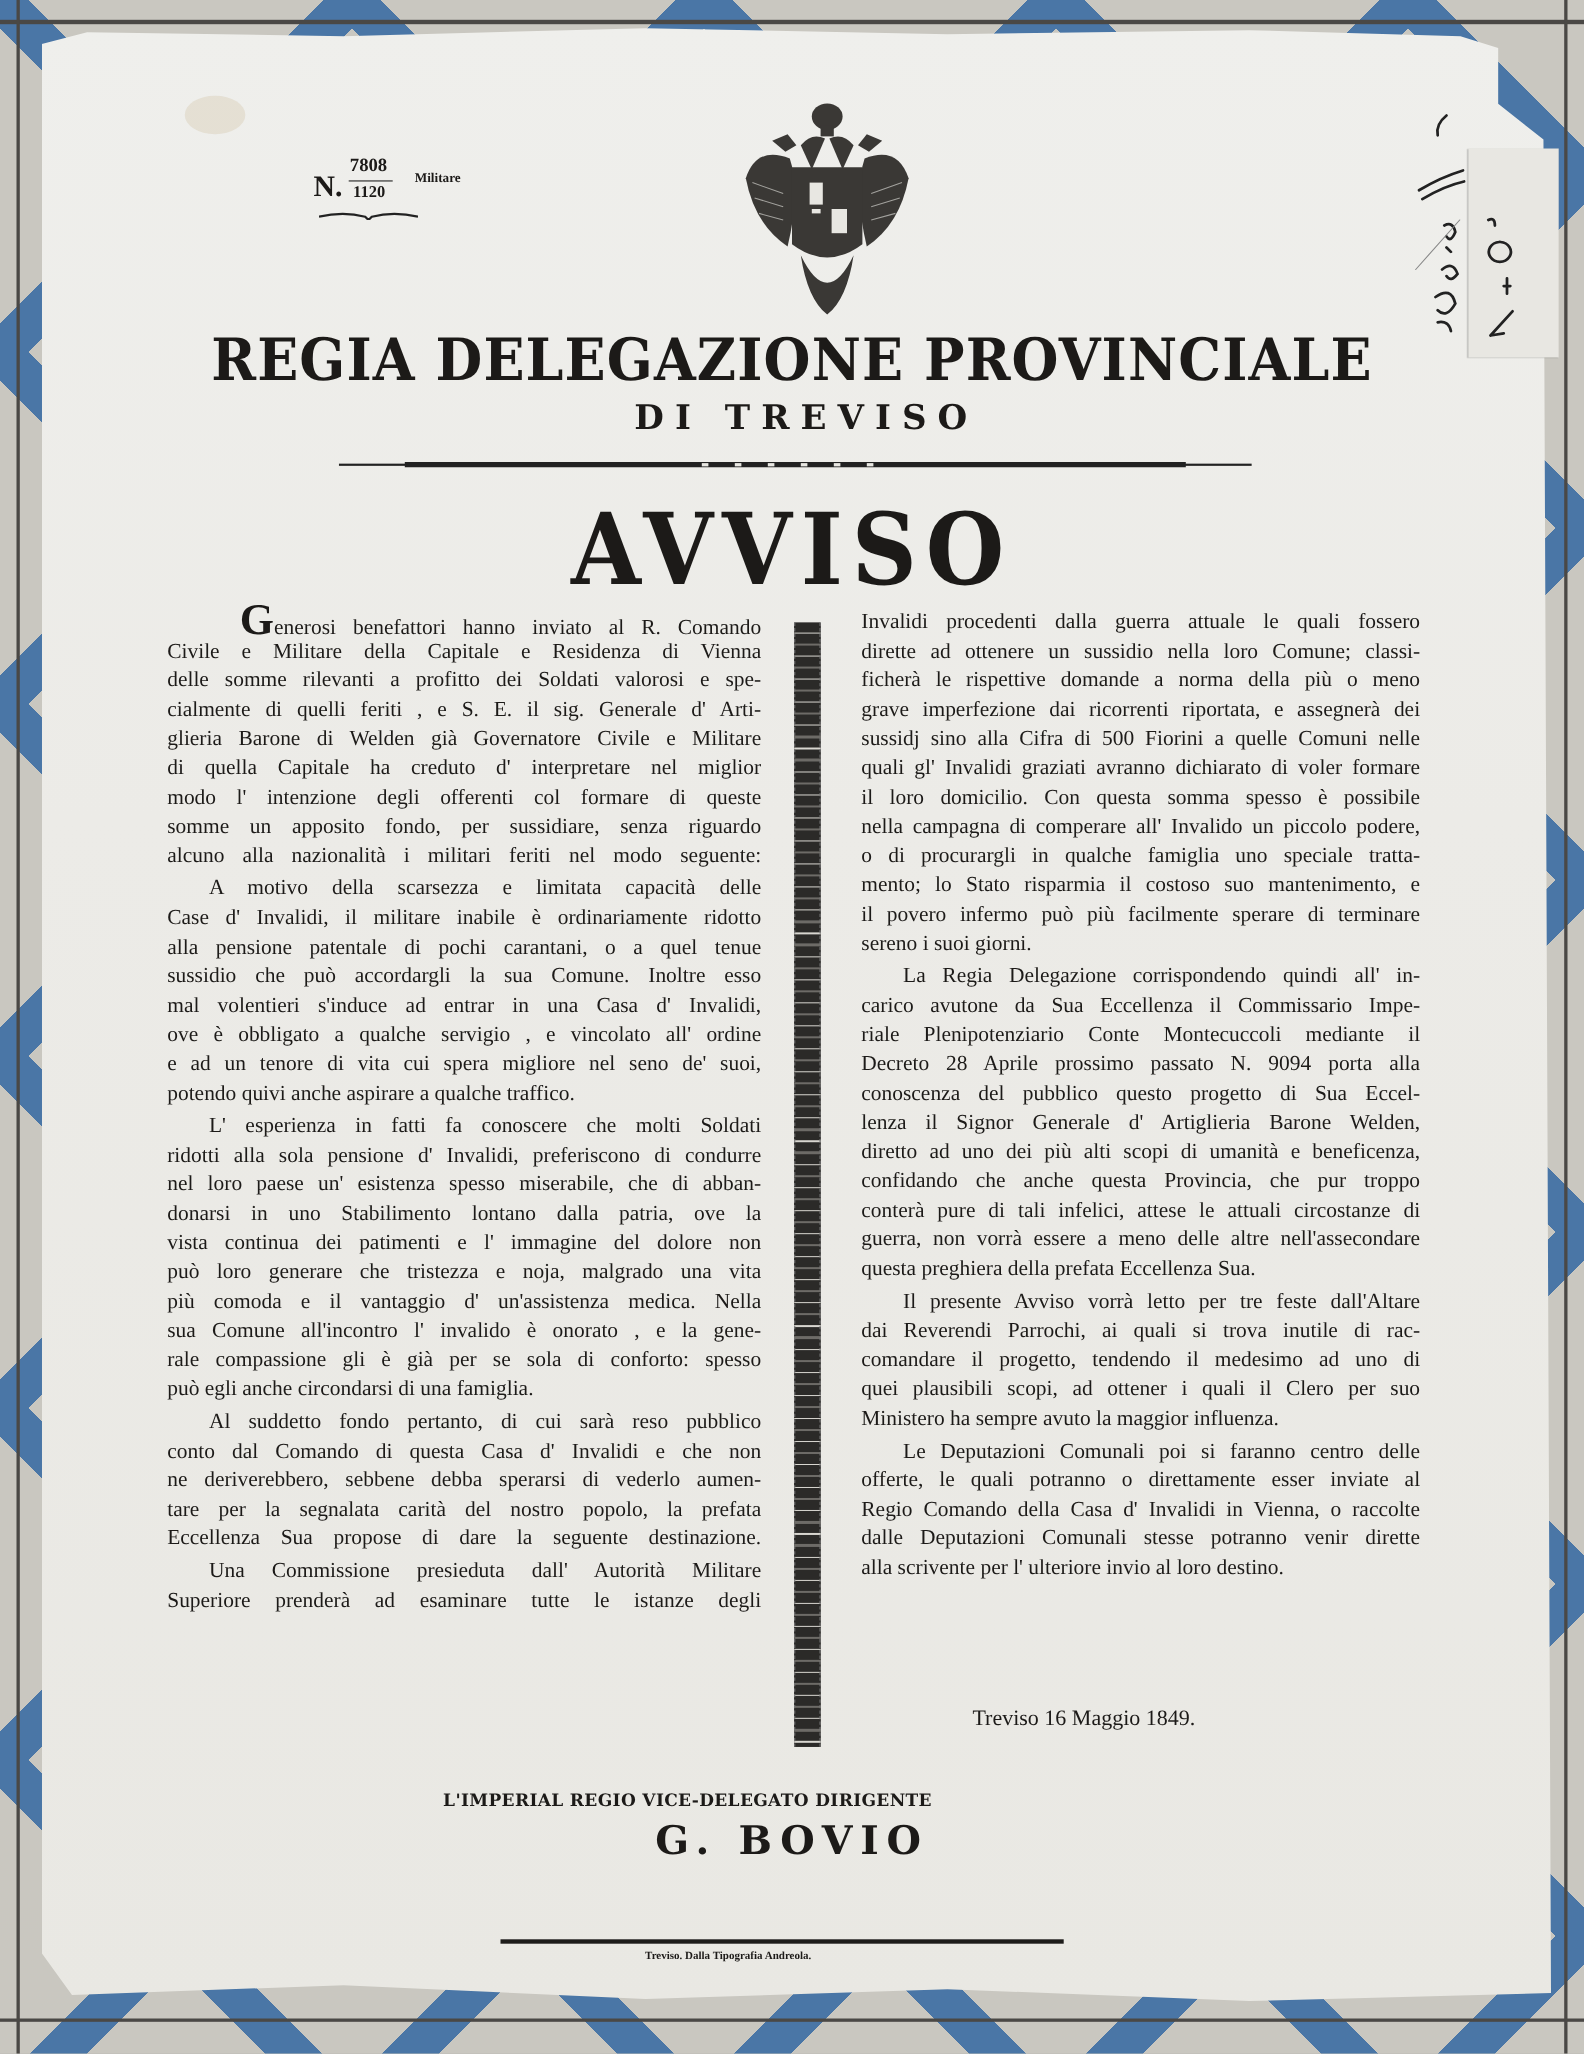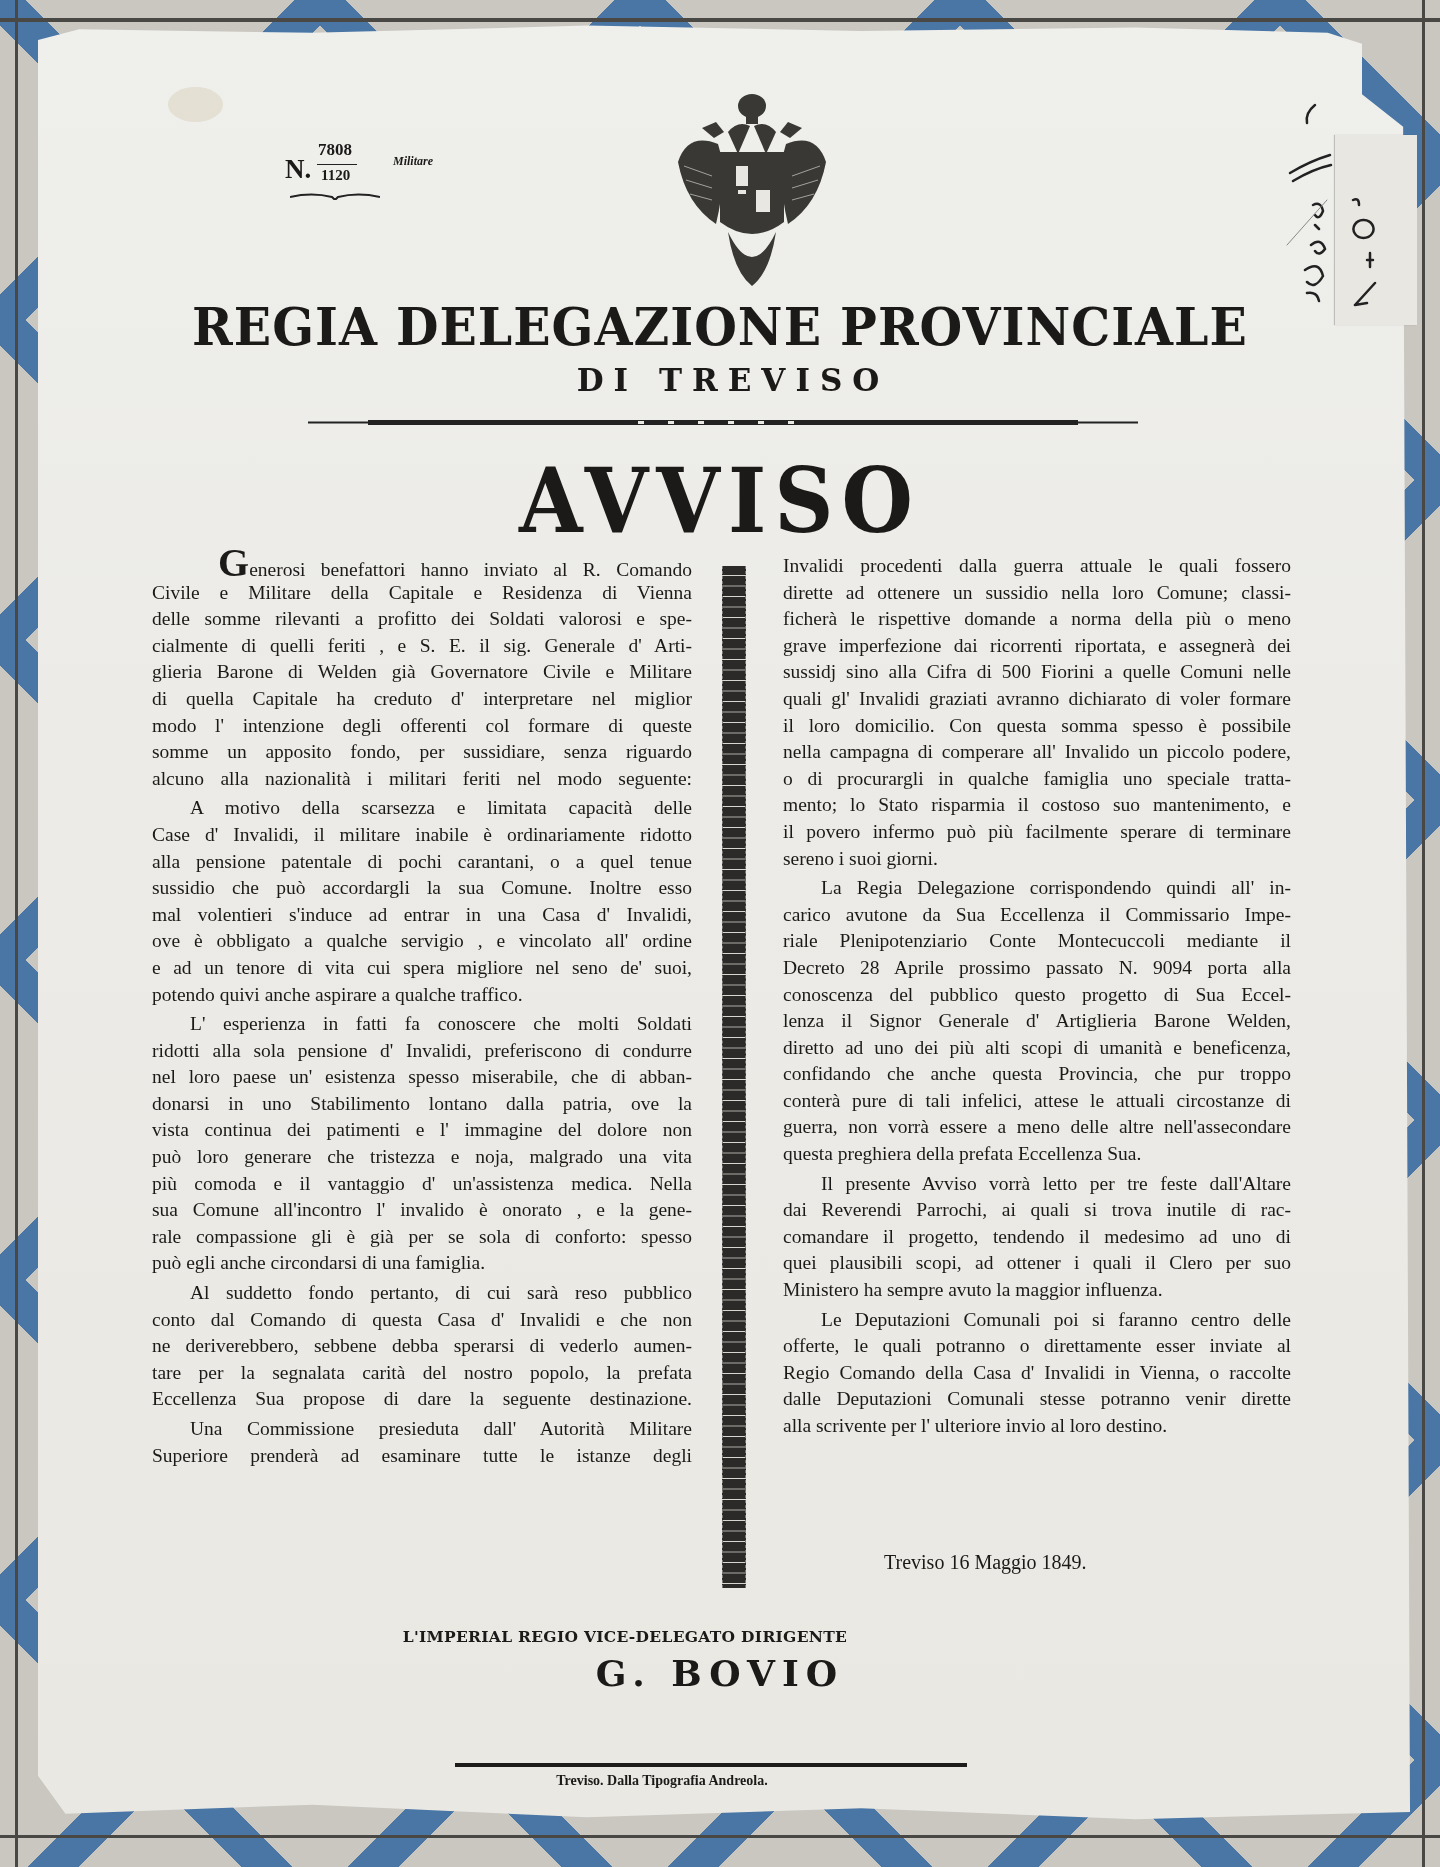--- a/index.html
+++ b/index.html
@@ -29,21 +29,21 @@
     .stain {
       position: absolute; left: 130px; top: 65px; width: 55px; height: 35px;
       border-radius: 50%; background: rgba(200,180,140,0.25);
     }
     .abs { position: absolute; }
     .num-block { left: 285px; top: 140px; }
     .num-n { font-size: 27px; font-weight: bold; position: absolute; left: 0; top: 14px; }
     .num-top { font-size: 17px; position: absolute; left: 33px; top: 0; font-weight: bold; }
     .num-line { position: absolute; left: 32px; top: 24px; width: 40px; border-top: 1.5px solid #222; }
     .num-bot { font-size: 15px; font-weight: bold; position: absolute; left: 36px; top: 27px; }
-    .num-mil { font-size: 12px; font-style: italic; font-weight: bold; position: absolute; left: 108px; top: 14px; }
+    .num-mil { font-size: 12px; font-weight: bold; position: absolute; left: 92px; top: 14px; }
     .num-flourish { position: absolute; left: 5px; top: 52px; width: 90px; height: 8px; }
     .eagle { left: 668px; top: 92px; width: 168px; height: 196px; }
     .title {
       left: 0; width: 1440px; top: 298px; text-align: center;
       font-size: 49px; font-weight: bold; letter-spacing: 1px;
       font-family: "DejaVu Serif", serif; transform: scaleY(1.08);
     }
     .subtitle {
       left: 16px; width: 1434px; top: 362px; text-align: center;
       font-size: 31px; font-weight: bold; letter-spacing: 10px;
@@ -66,21 +66,21 @@
       left: 722px; top: 566px; width: 22px; height: 1022px;
       background:
         repeating-linear-gradient(180deg, #2b2a28 0 9px, #d8d6d0 9px 10px, #2b2a28 10px 19px, #6d6b67 19px 21px),
         #2b2a28;
       border-left: 1px dashed #777; border-right: 1px dashed #777;
     }
     .date { left: 852px; top: 1551px; font-size: 20px; margin-left: 32px; }
     .sig-title { left: 0; width: 1250px; top: 1627px; text-align: center; font-size: 15.5px; font-weight: bold; letter-spacing: 0.3px; font-family: "DejaVu Serif", serif; }
     .sig-name { left: 0; width: 1440px; top: 1652px; text-align: center; font-size: 36px; font-weight: bold; letter-spacing: 7px; font-family: "DejaVu Serif", serif; }
     .rule-bot { left: 455px; top: 1763px; width: 512px; height: 4px; background: #1d1c1a; }
-    .printer { left: 0; width: 1324px; top: 1773px; text-align: center; font-size: 14px; font-weight: bold; }
+    .printer { left: 0; width: 1324px; top: 1773px; text-align: center; font-size: 10px; font-weight: bold; }
     .handwriting { left: 1285px; top: 95px; width: 130px; height: 220px; }
     .torn-flap { left: 1335px; top: 135px; width: 82px; height: 190px; background: #e8e7e2; box-shadow: -1px 0 1px rgba(0,0,0,0.2); }
   </style>
 </head>
 <body>
 
 <div class="floor"></div>
 <div class="grout" style="left:0;top:18px;width:1440px;height:4px;"></div>
 <div class="grout" style="left:15px;top:0;width:3px;height:1867px;"></div>
 <div class="grout" style="left:0;top:1835px;width:1440px;height:3px;"></div>

